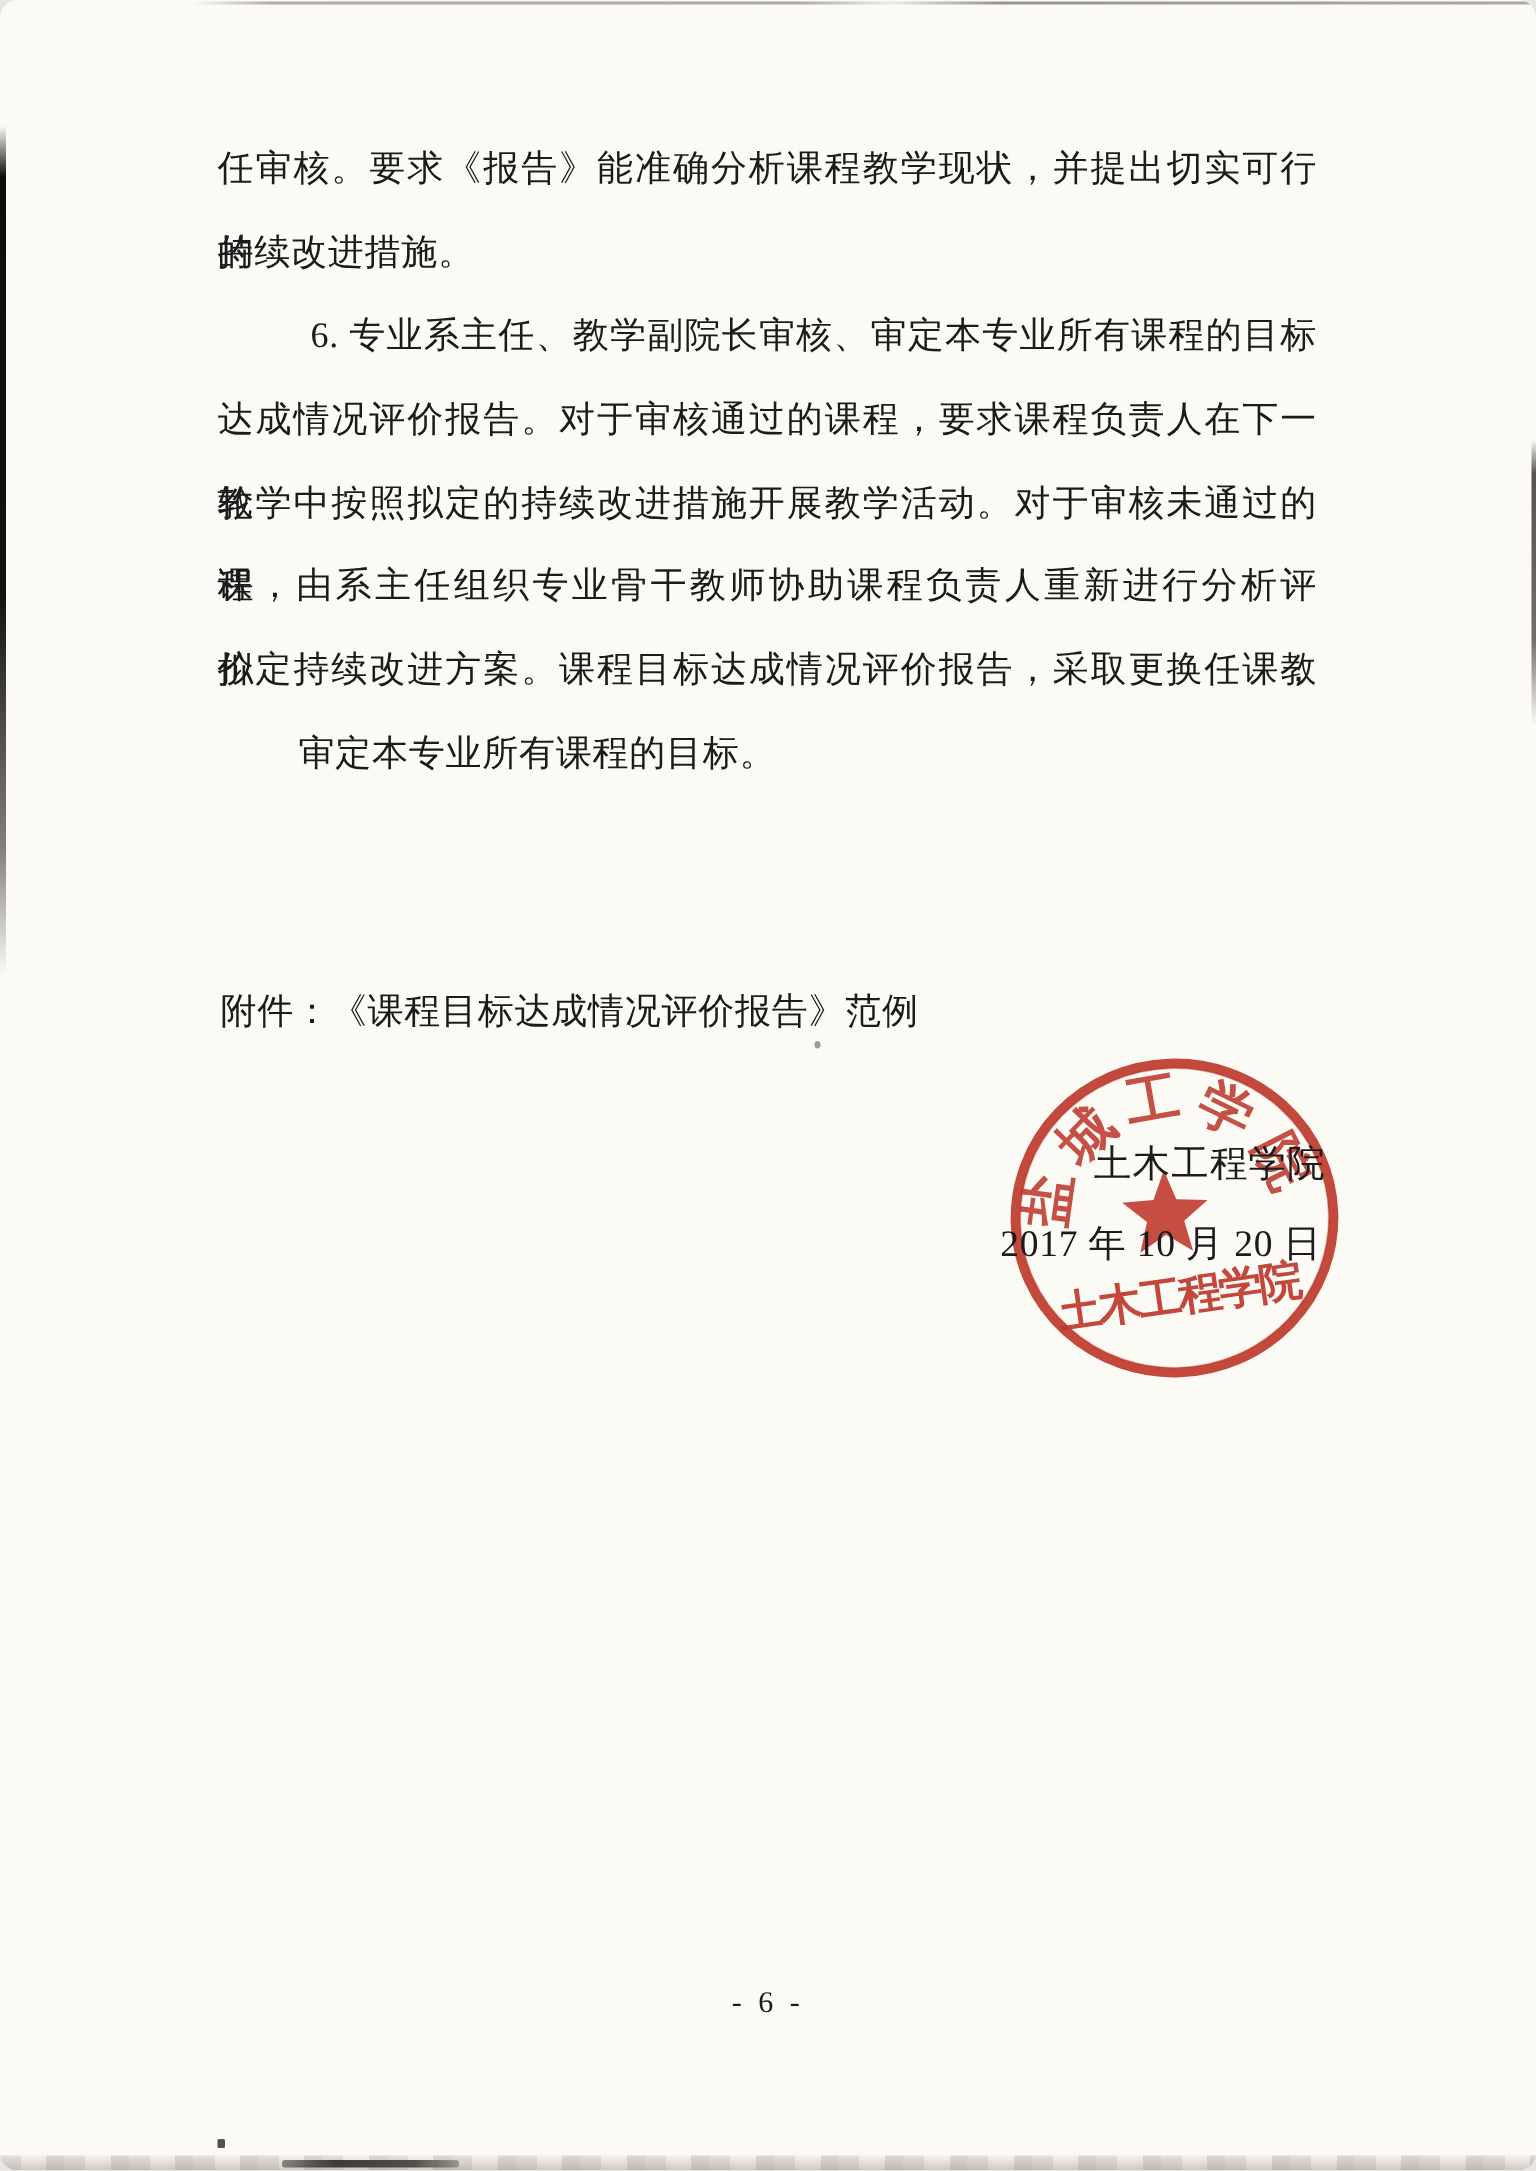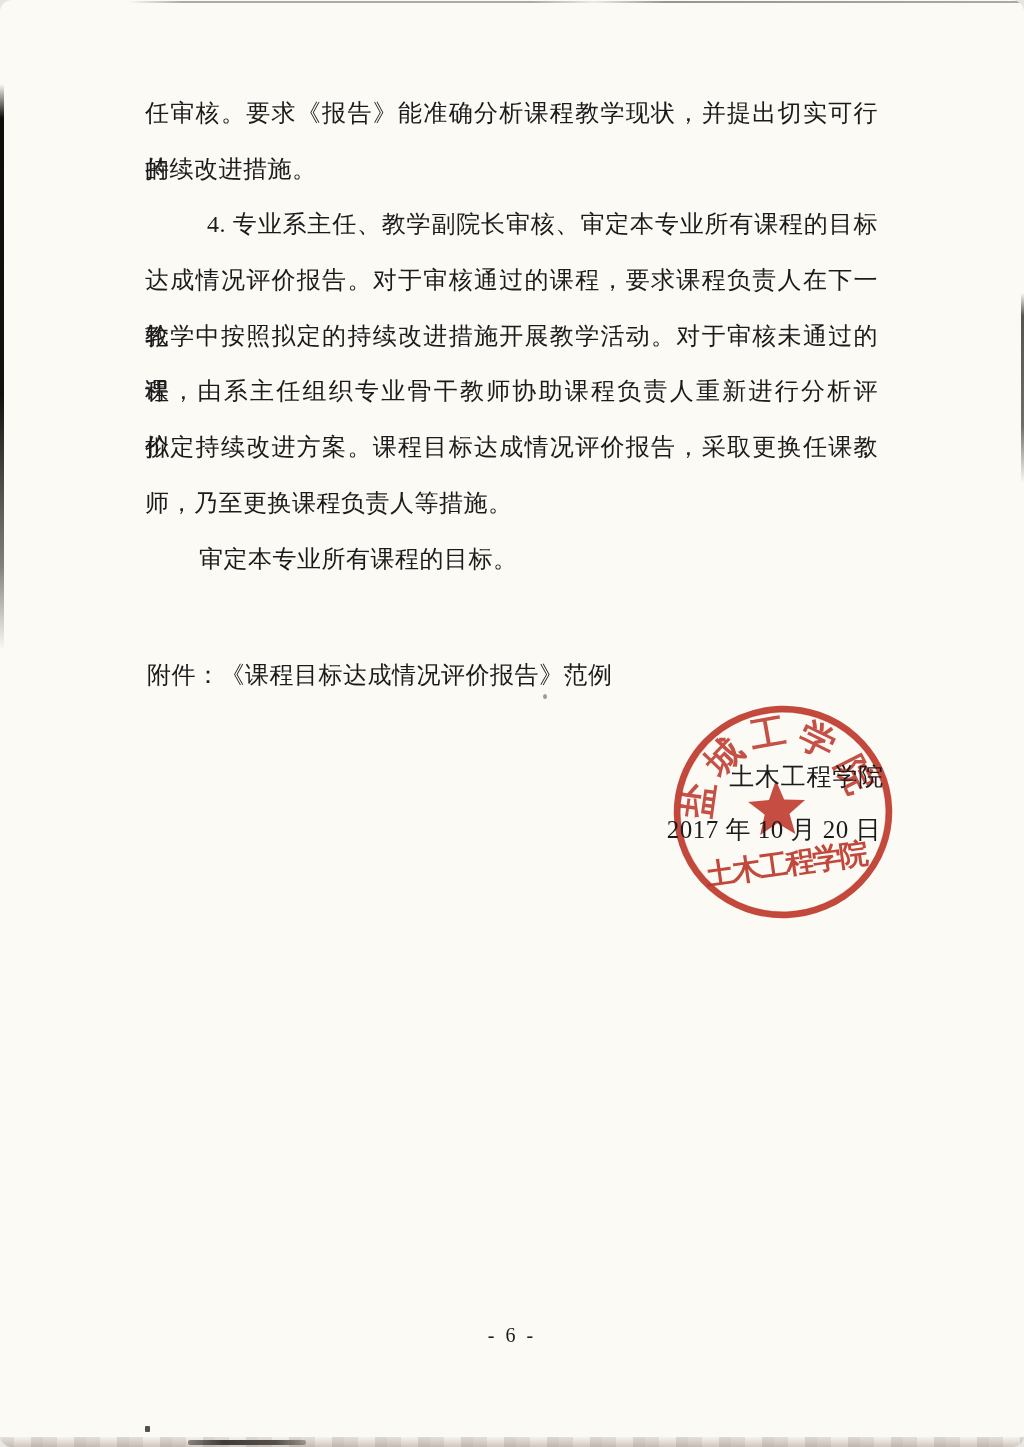--- a/index.html
+++ b/index.html
@@ -85,26 +85,25 @@
   <div class="left-scan-line"></div>
   <div class="right-scan-line"></div>
   <div class="bottom-scan-band"></div>
   <div class="bottom-smudge"></div>
   <div class="speck-a"></div>
   <div class="speck-b"></div>
 
   <div class="body-text">
     <div class="line jfull">任审核。要求《报告》能准确分析课程教学现状，并提出切实可行的</div>
     <div class="line">持续改进措施。</div>
-    <div class="line jfull ind-64">4. 专业系主任、教学副院长审核、审定本专业所有课程的目标</div>
+    <div class="line jfull ind-64">6. 专业系主任、教学副院长审核、审定本专业所有课程的目标</div>
     <div class="line jfull">达成情况评价报告。对于审核通过的课程，要求课程负责人在下一轮</div>
     <div class="line jfull">教学中按照拟定的持续改进措施开展教学活动。对于审核未通过的课</div>
     <div class="line jfull">程，由系主任组织专业骨干教师协助课程负责人重新进行分析评价，</div>
     <div class="line jfull">拟定持续改进方案。课程目标达成情况评价报告，采取更换任课教</div>
-    <div class="line">师，乃至更换课程负责人等措施。</div>
     <div class="line ind-54">审定本专业所有课程的目标。</div>
   </div>
 
   <div class="attachment-line">附件：《课程目标达成情况评价报告》范例</div>
 
   <div class="sig-name">土木工程学院</div>
   <div class="sig-date">2017 年 10 月 20 日</div>
 
   <div class="stamp">
     <svg viewBox="0 0 230 224" xmlns="http://www.w3.org/2000/svg">

